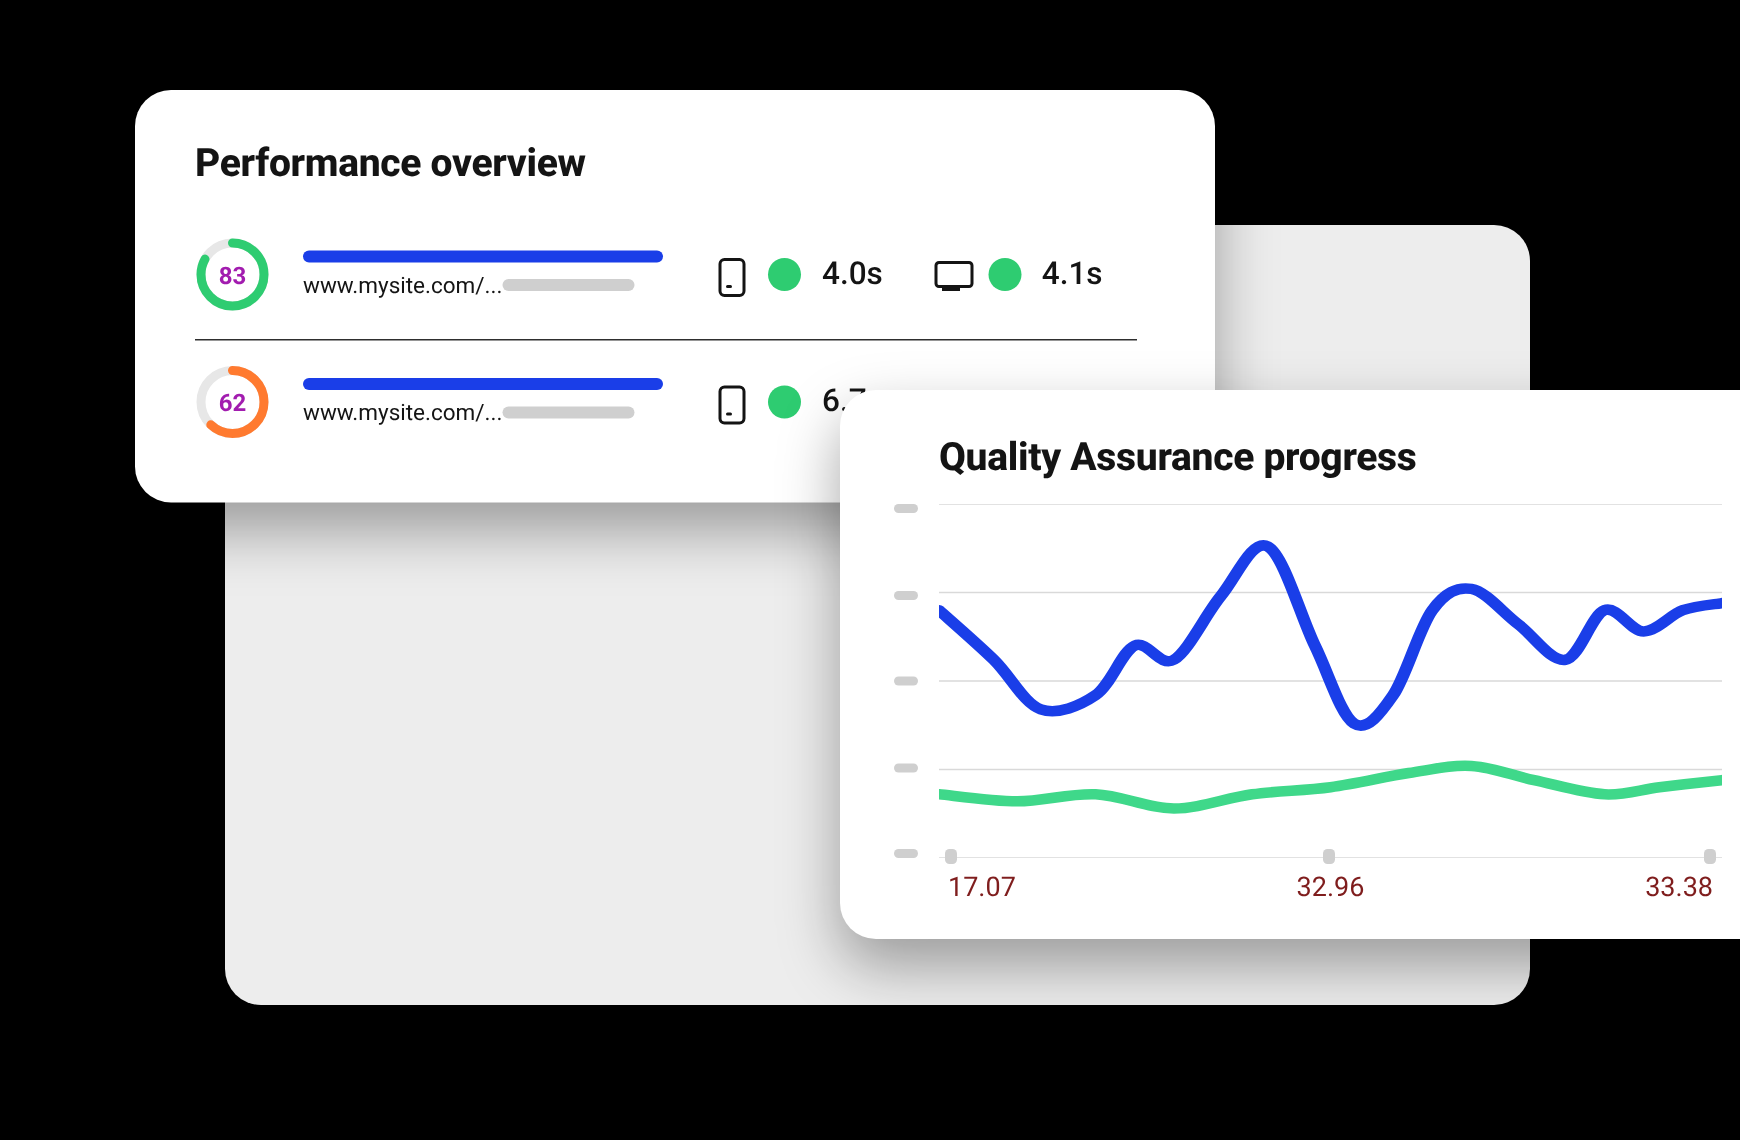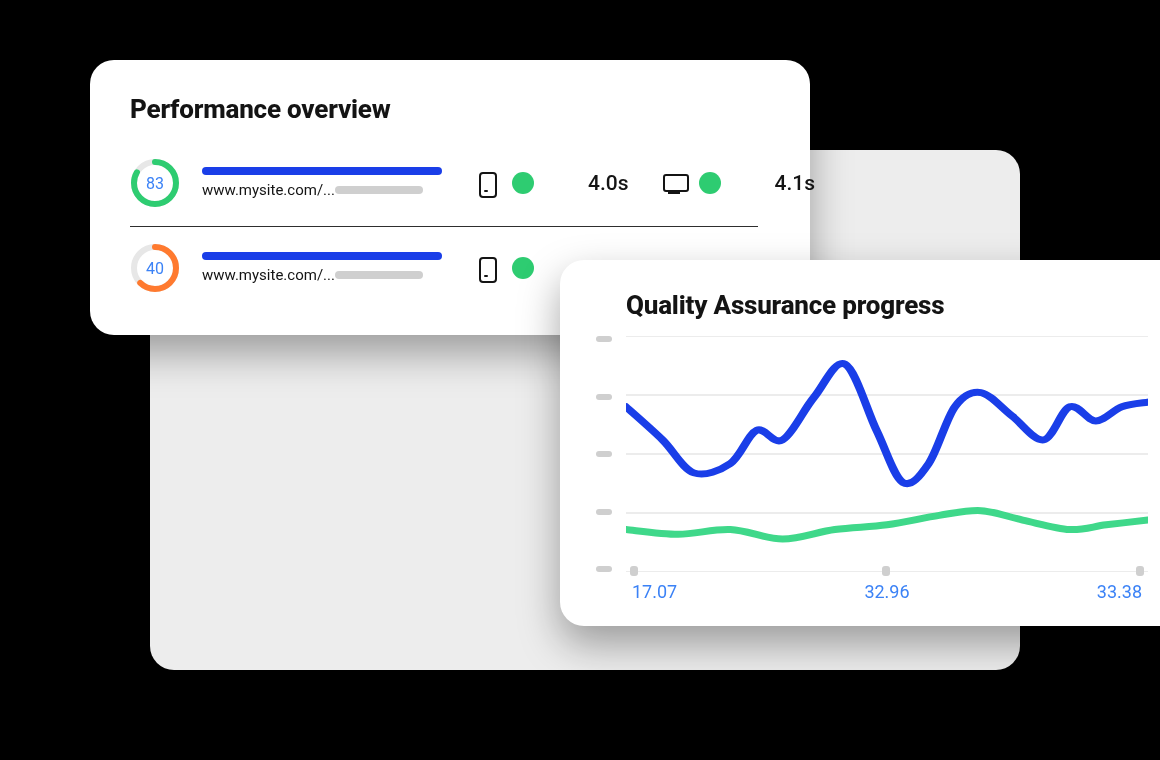--- a/index.html
+++ b/index.html
@@ -52,21 +52,21 @@
     height: 1px;
     background: #2e2e2e;
     margin: 6px 0;
   }
 
   .ring { position: relative; width: 50px; height: 50px; flex: 0 0 50px; }
   .ring svg { transform: rotate(-90deg); }
   .ring .score {
     position: absolute; inset: 0;
     display: flex; align-items: center; justify-content: center;
-    font-size: 16px; font-weight: 400; color: #3b82f6;
+    font-size: 16px; font-weight: 700; color: #a21caf;
   }
 
   .barblock {
     margin-left: 22px;
     width: 240px; flex: 0 0 240px;
     display: flex; flex-direction: column; gap: 6px;
   }
   .bar-top { height: 8px; border-radius: 4px; background: #1a3ee8; }
   .url-row { display: flex; align-items: center; }
   .url-text { font-size: 15px; color: #141414; }
@@ -92,21 +92,21 @@
   .device-icon.desktop::after {
     content: ""; position: absolute; left: 5px; top: 18px;
     width: 12px; height: 2px; background: #141414;
     box-shadow: 0 2px 0 0 #141414;
   }
   .status-dot {
     width: 22px; height: 22px; border-radius: 50%;
     background: #2ecc71;
   }
   .timing {
-    font-size: 21px; font-weight: 500; color: #141414; margin-left: 40px;
+    font-size: 21px; font-weight: 500; color: #141414;
   }
 
   
   .qa-card {
     left: 560px; top: 260px;
     width: 624px;
     padding: 30px 36px 20px 36px;
   }
   .qa-title {
     font-size: 26px; font-weight: 800; color: #141414;
@@ -129,21 +129,21 @@
     display: flex; justify-content: space-between; align-items: center;
     padding: 0 6px;
   }
   .x-marks {
     position: absolute; left: 30px; right: 0; bottom: 30px; height: 10px;
   }
   .x-mark {
     position: absolute; bottom: 0; width: 8px; height: 10px;
     border-radius: 3px; background: #cfcfcf;
   }
-  .x-label { font-size: 18px; color: #3b82f6; }
+  .x-label { font-size: 18px; color: #7f1d1d; }
 </style>
 </head>
 <body>
 
 <div class="stage">
 
   <div class="bg-card"></div>
 
   <div class="card perf-card">
     <h2 class="perf-title">Performance overview</h2>
@@ -178,21 +178,21 @@
       </div>
 
       <div class="divider"></div>
 
       <div class="perf-row">
         <div class="ring">
           <svg width="50" height="50">
             <circle cx="25" cy="25" r="21" fill="none" stroke="#e7e7e7" stroke-width="6"></circle>
             <circle class="ring-fg" cx="25" cy="25" r="21" fill="none" stroke-width="6" stroke-linecap="round" stroke="#ff7a2f" stroke-dasharray="131.94689145077132" stroke-dashoffset="50.1398187512931"></circle>
           </svg>
-          <span class="score">40</span>
+          <span class="score">62</span>
         </div>
         <div class="barblock">
           <div class="bar-top"></div>
           <div class="url-row">
             <span class="url-text">www.mysite.com/...</span>
             <span class="bar-grey"></span>
           </div>
         </div>
         <div class="measure-group">
           <span class="device-icon phone"></span>

